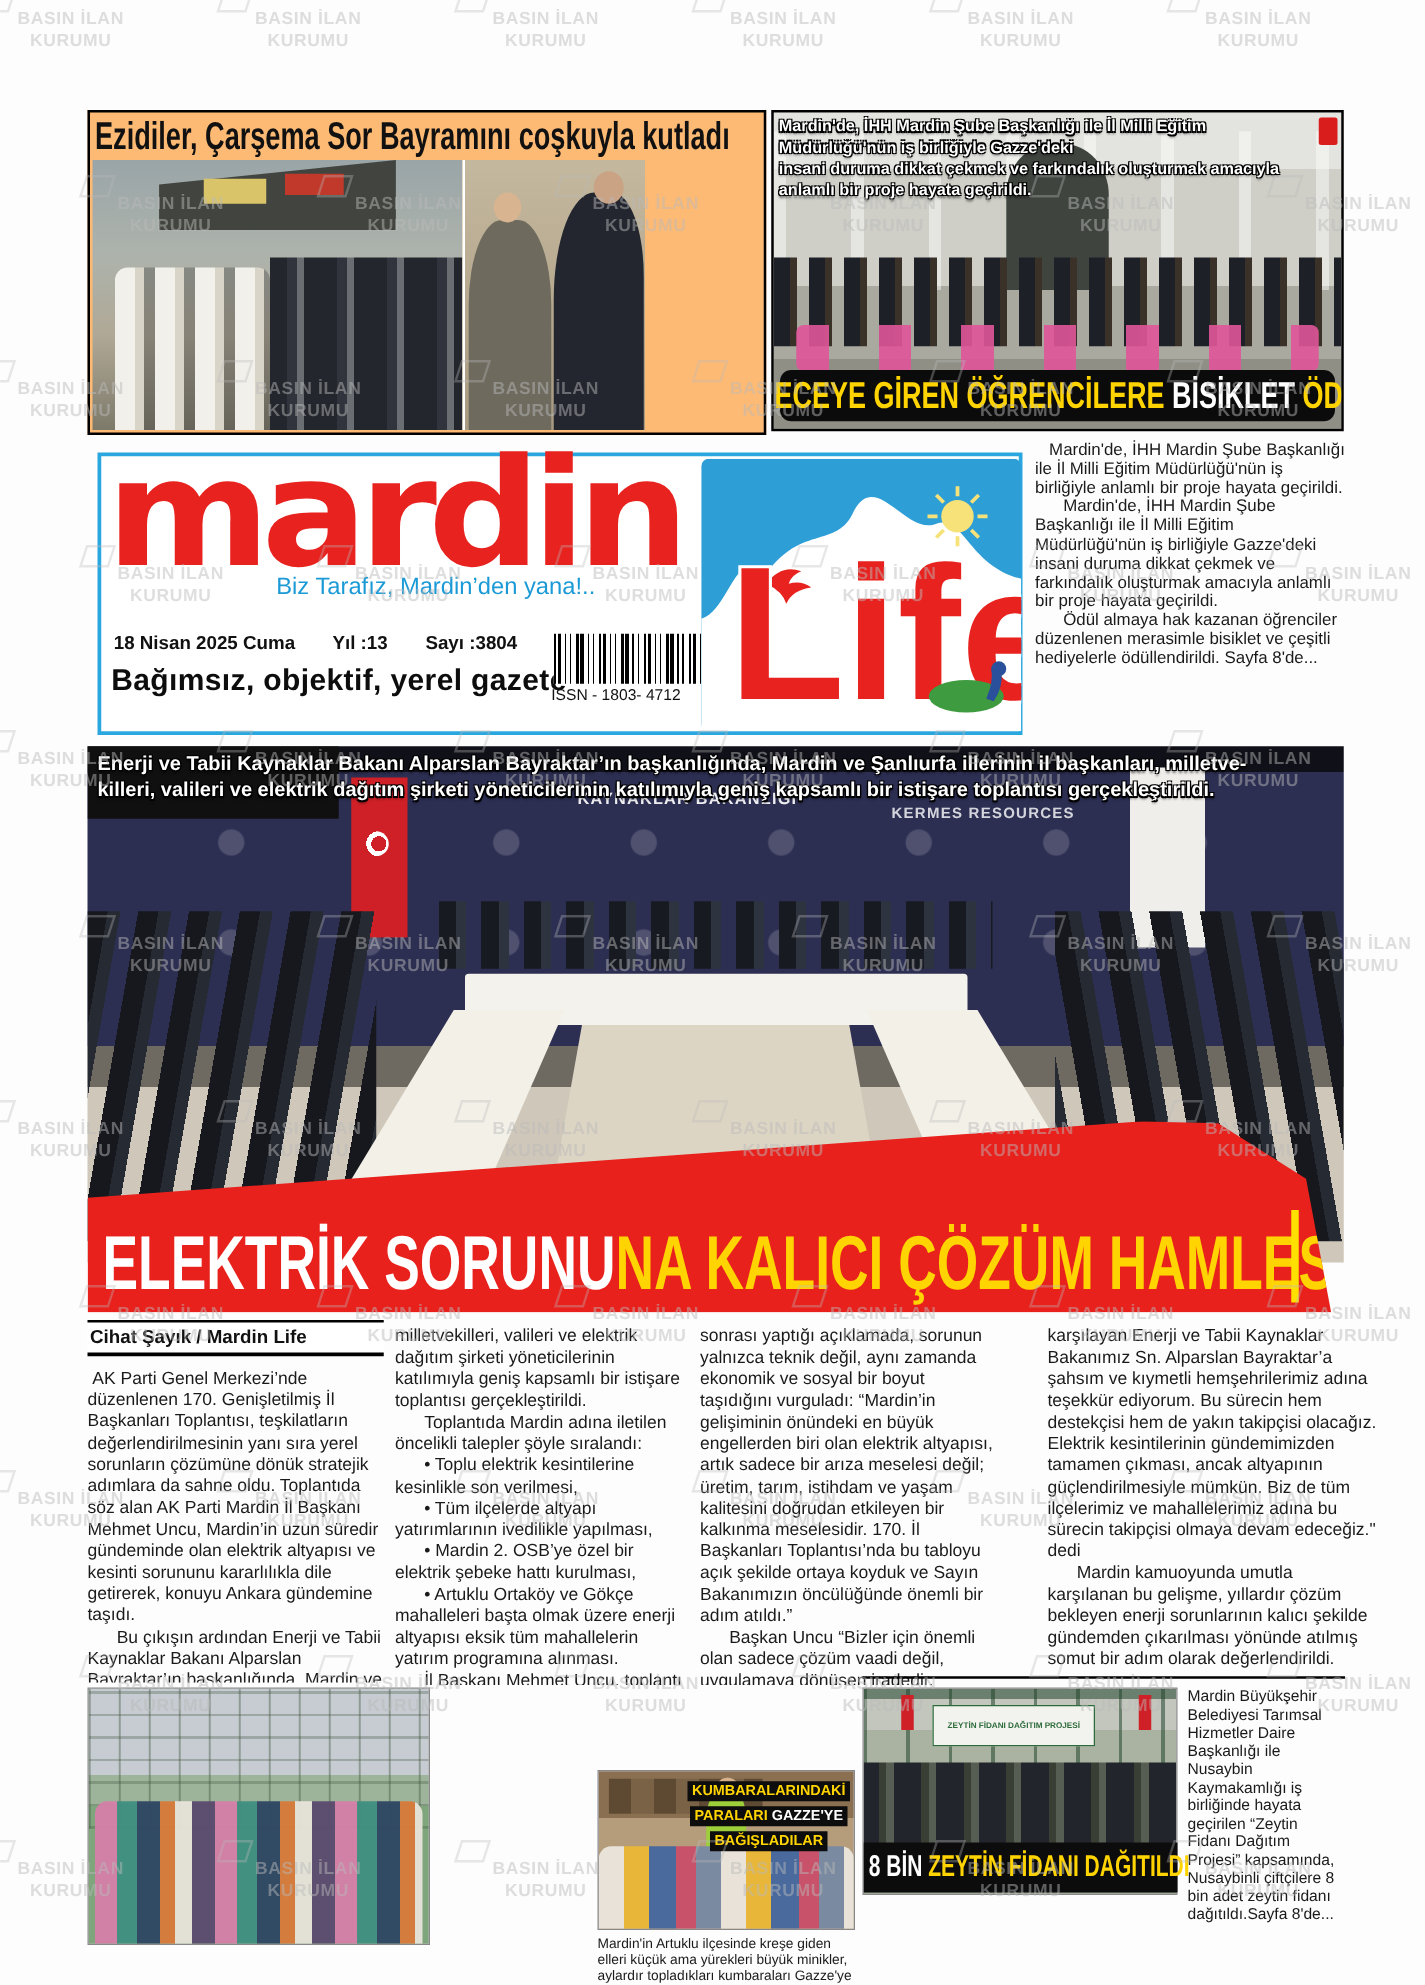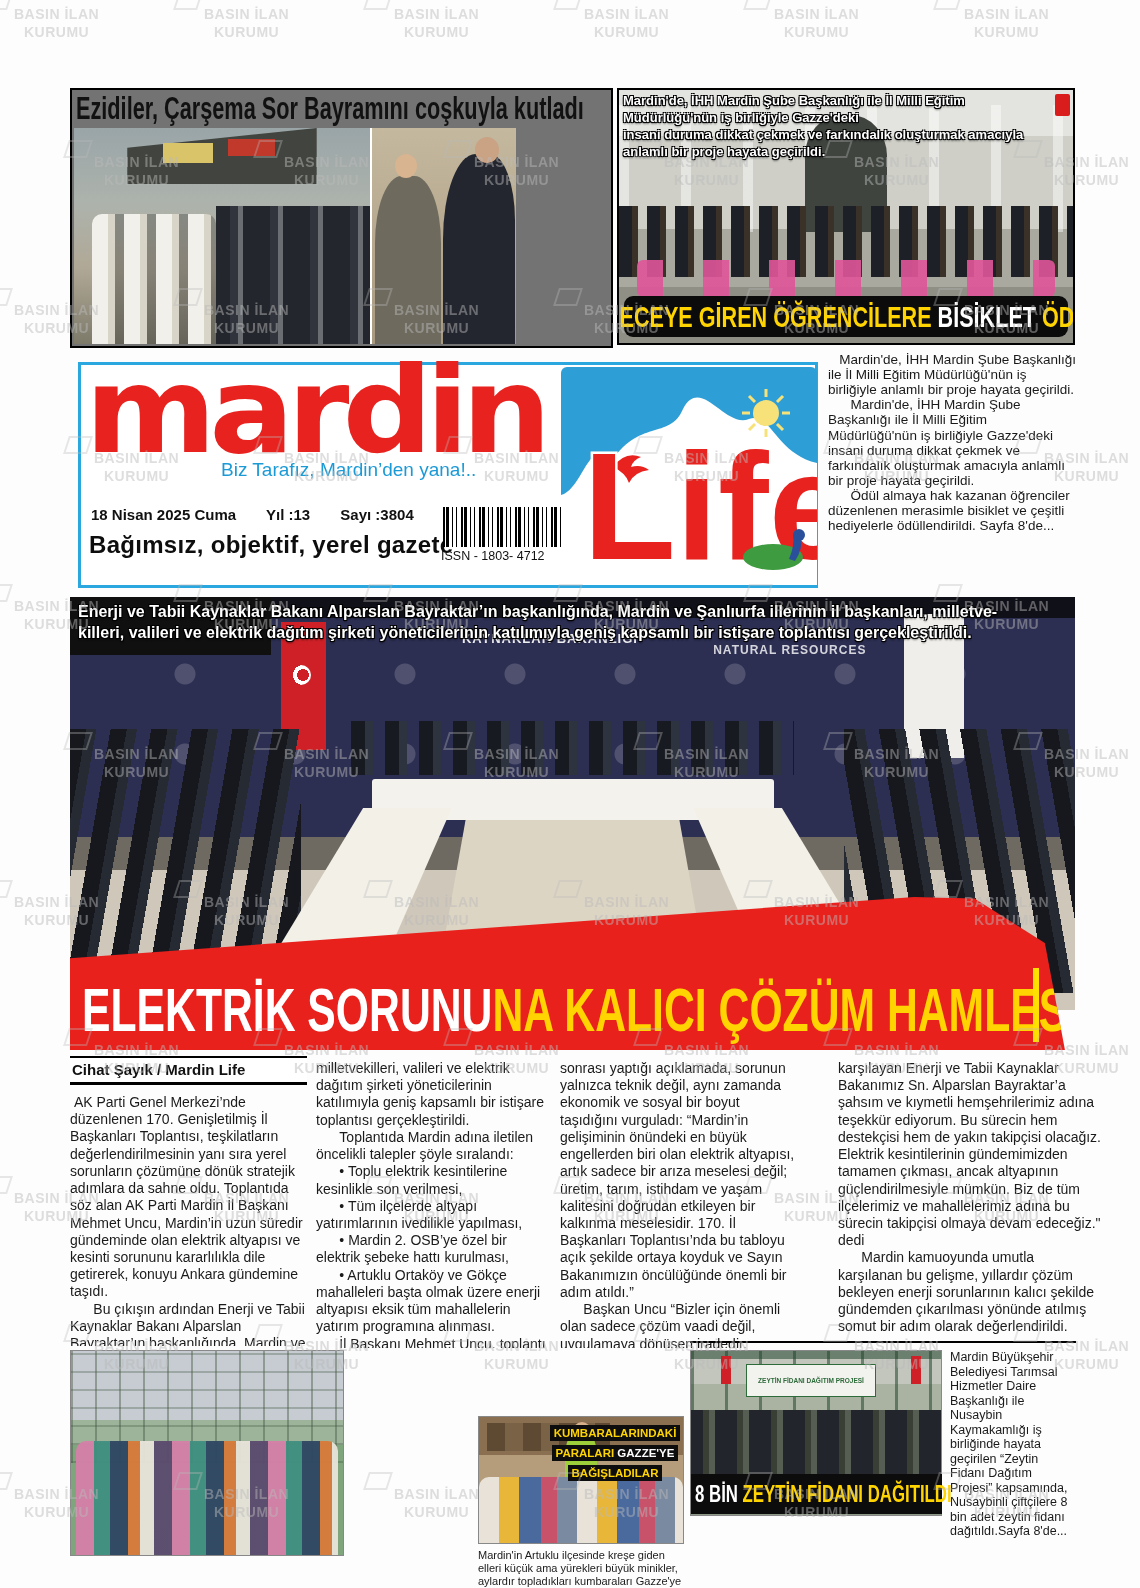--- a/index.html
+++ b/index.html
@@ -11,21 +11,21 @@
   .wm { position:absolute; font-weight:bold; font-size:14px; line-height:1.25; letter-spacing:.5px;
         color:rgba(185,185,185,.48); text-align:center; }
   .wm::after { content:""; position:absolute; left:-28px; top:-14px; width:20px; height:14px;
         border:2px solid rgba(185,185,185,.35); transform:skewX(-18deg); }
 
   .outlined { text-shadow:-1px -1px 0 #000,1px -1px 0 #000,-1px 1px 0 #000,1px 1px 0 #000,0 2px 2px rgba(0,0,0,.6); }
   .cond { display:inline-block; transform:scaleX(.70); transform-origin:0 50%; white-space:nowrap; }
   .cond-c { display:inline-block; transform:scaleX(.72); transform-origin:50% 50%; white-space:nowrap; }
 
   
-  #topLeftBox { position:absolute; left:70px; top:88px; width:543px; height:260px; border:2px solid #000; background:#737373; z-index:2; }
+  #topLeftBox { position:absolute; left:70px; top:88px; width:543px; height:260px; border:2px solid #000; background:#fdba74; z-index:2; }
   #tl-headline { height:36px; overflow:hidden; font-weight:bold; font-size:31px; color:#111; padding:1px 4px; font-family:"Liberation Sans",sans-serif; }
   #tl-body { position:absolute; left:2px; right:2px; top:38px; bottom:2px; display:flex; }
   .photo-ezidiler { position:relative; width:296px; background:linear-gradient(180deg,#9aa5a8 0%,#adb3ac 35%,#b0a896 65%,#7d7a6a 100%); overflow:hidden; }
   .photo-ezidiler .canopy { position:absolute; left:18%; top:0; width:64%; height:26%; background:#42453f; clip-path:polygon(0 35%,100% 0,100% 100%,0 100%); }
   .photo-ezidiler .banner-a { position:absolute; left:30%; top:7%; width:17%; height:9%; background:#d9c46a; }
   .photo-ezidiler .banner-b { position:absolute; left:52%; top:5%; width:16%; height:8%; background:#c0392b; }
   .photo-ezidiler .dresses { position:absolute; left:6%; bottom:0; width:42%; height:60%; border-radius:10px 10px 0 0;
       background:repeating-linear-gradient(90deg,#f2f0ea 0 16px,#d8d4c8 16px 23px,rgba(60,60,60,.35) 23px 32px); }
   .photo-ezidiler .suits { position:absolute; right:0; bottom:0; width:52%; height:64%;
       background:repeating-linear-gradient(90deg,#23262c 0 14px,#31343c 14px 22px,#6a6e72 22px 27px,#23262c 27px 40px); }
@@ -301,21 +301,21 @@
   <div class="flag-tr"></div>
   <div class="flag-white"></div>
   <div class="people-back"></div>
   <div class="people-left"></div>
   <div class="people-right"></div>
   <div class="table-top"></div>
   <div class="floor-center"></div>
   <div class="table-left"></div>
   <div class="table-right"></div>
   <span class="backdrop-txt" id="bd1">KAYNAKLAR BAKANLIĞI</span>
-  <span class="backdrop-txt" id="bd2">NATURAL RESOURCES</span>
+  <span class="backdrop-txt" id="bd2">KERMES RESOURCES</span>
   <div id="main-caption" class="outlined">Enerji ve Tabii Kaynaklar Bakanı Alparslan Bayraktar’ın başkanlığında, Mardin ve Şanlıurfa illerinin il başkanları, milletve-
 killeri, valileri ve elektrik dağıtım şirketi yöneticilerinin katılımıyla geniş kapsamlı bir istişare toplantısı gerçekleştirildi.</div>
 </div>
 
 <div id="redBanner">
   <div id="banner-headline">
     <span class="cond"><span class="white">ELEKTRİK SORUNU</span><span class="yellow">NA KALICI ÇÖZÜM HAMLESİ</span></span>
   </div>
   <div id="yellow-stripe"></div>
 </div>

